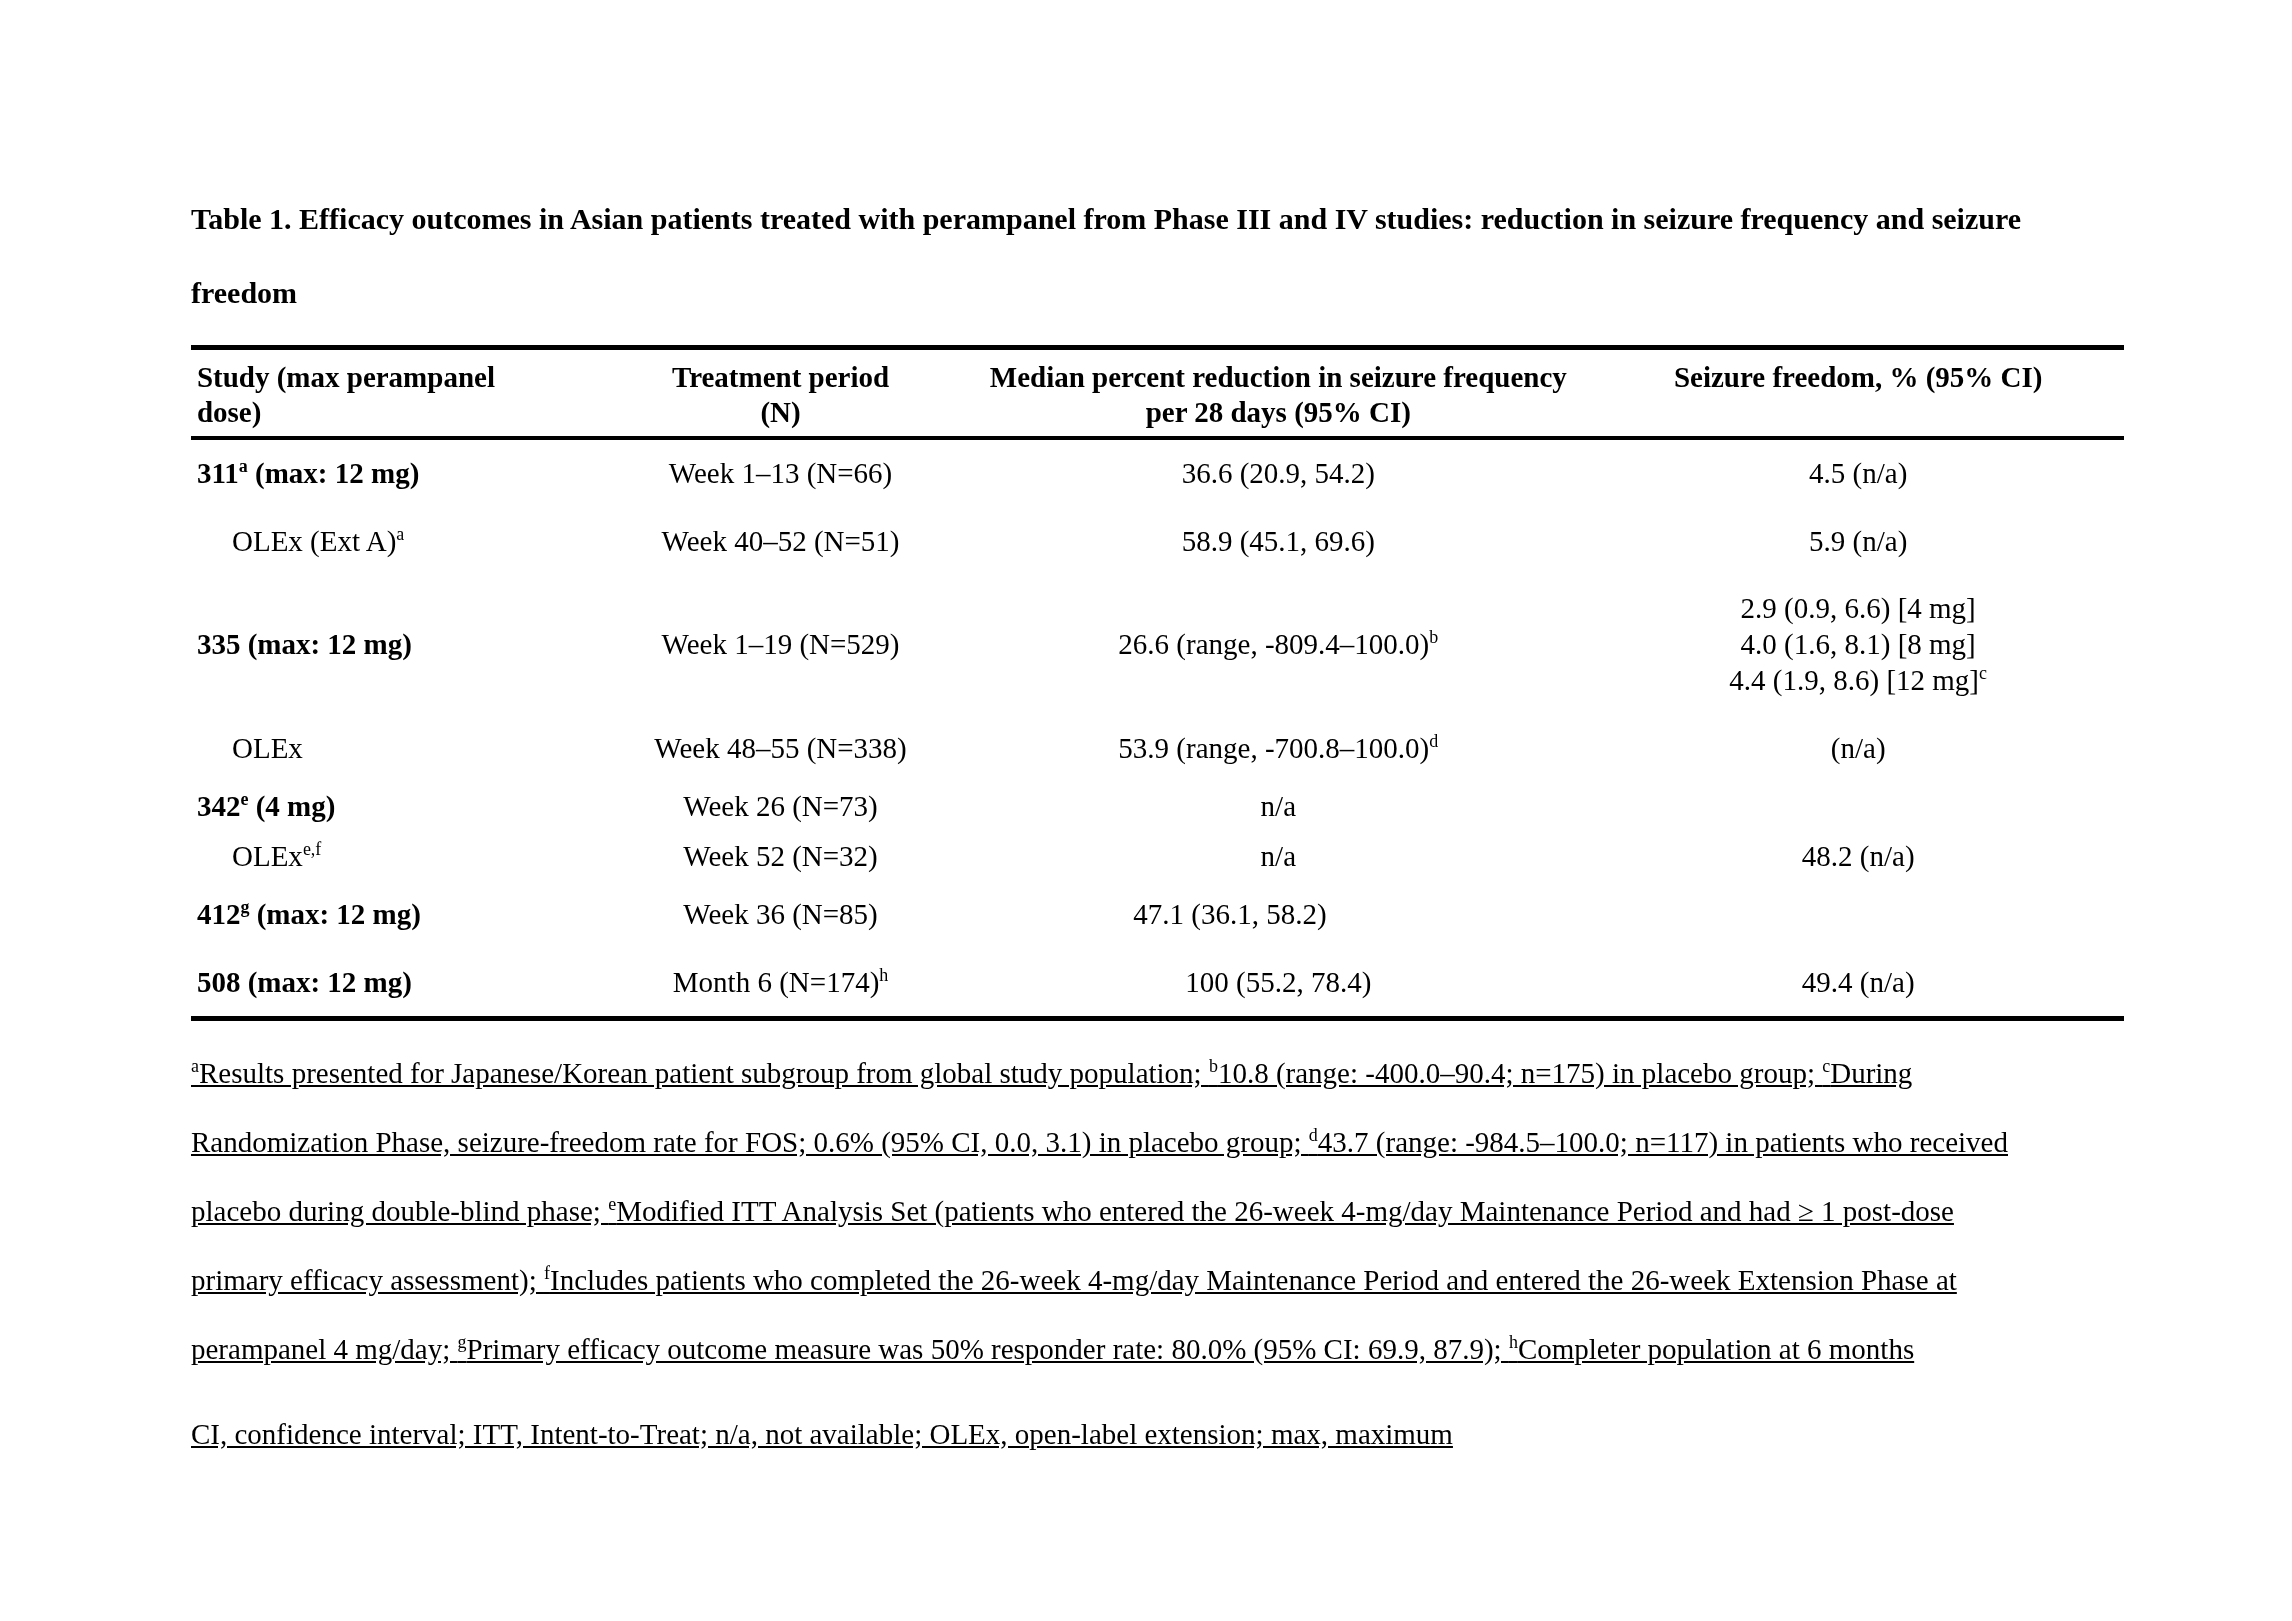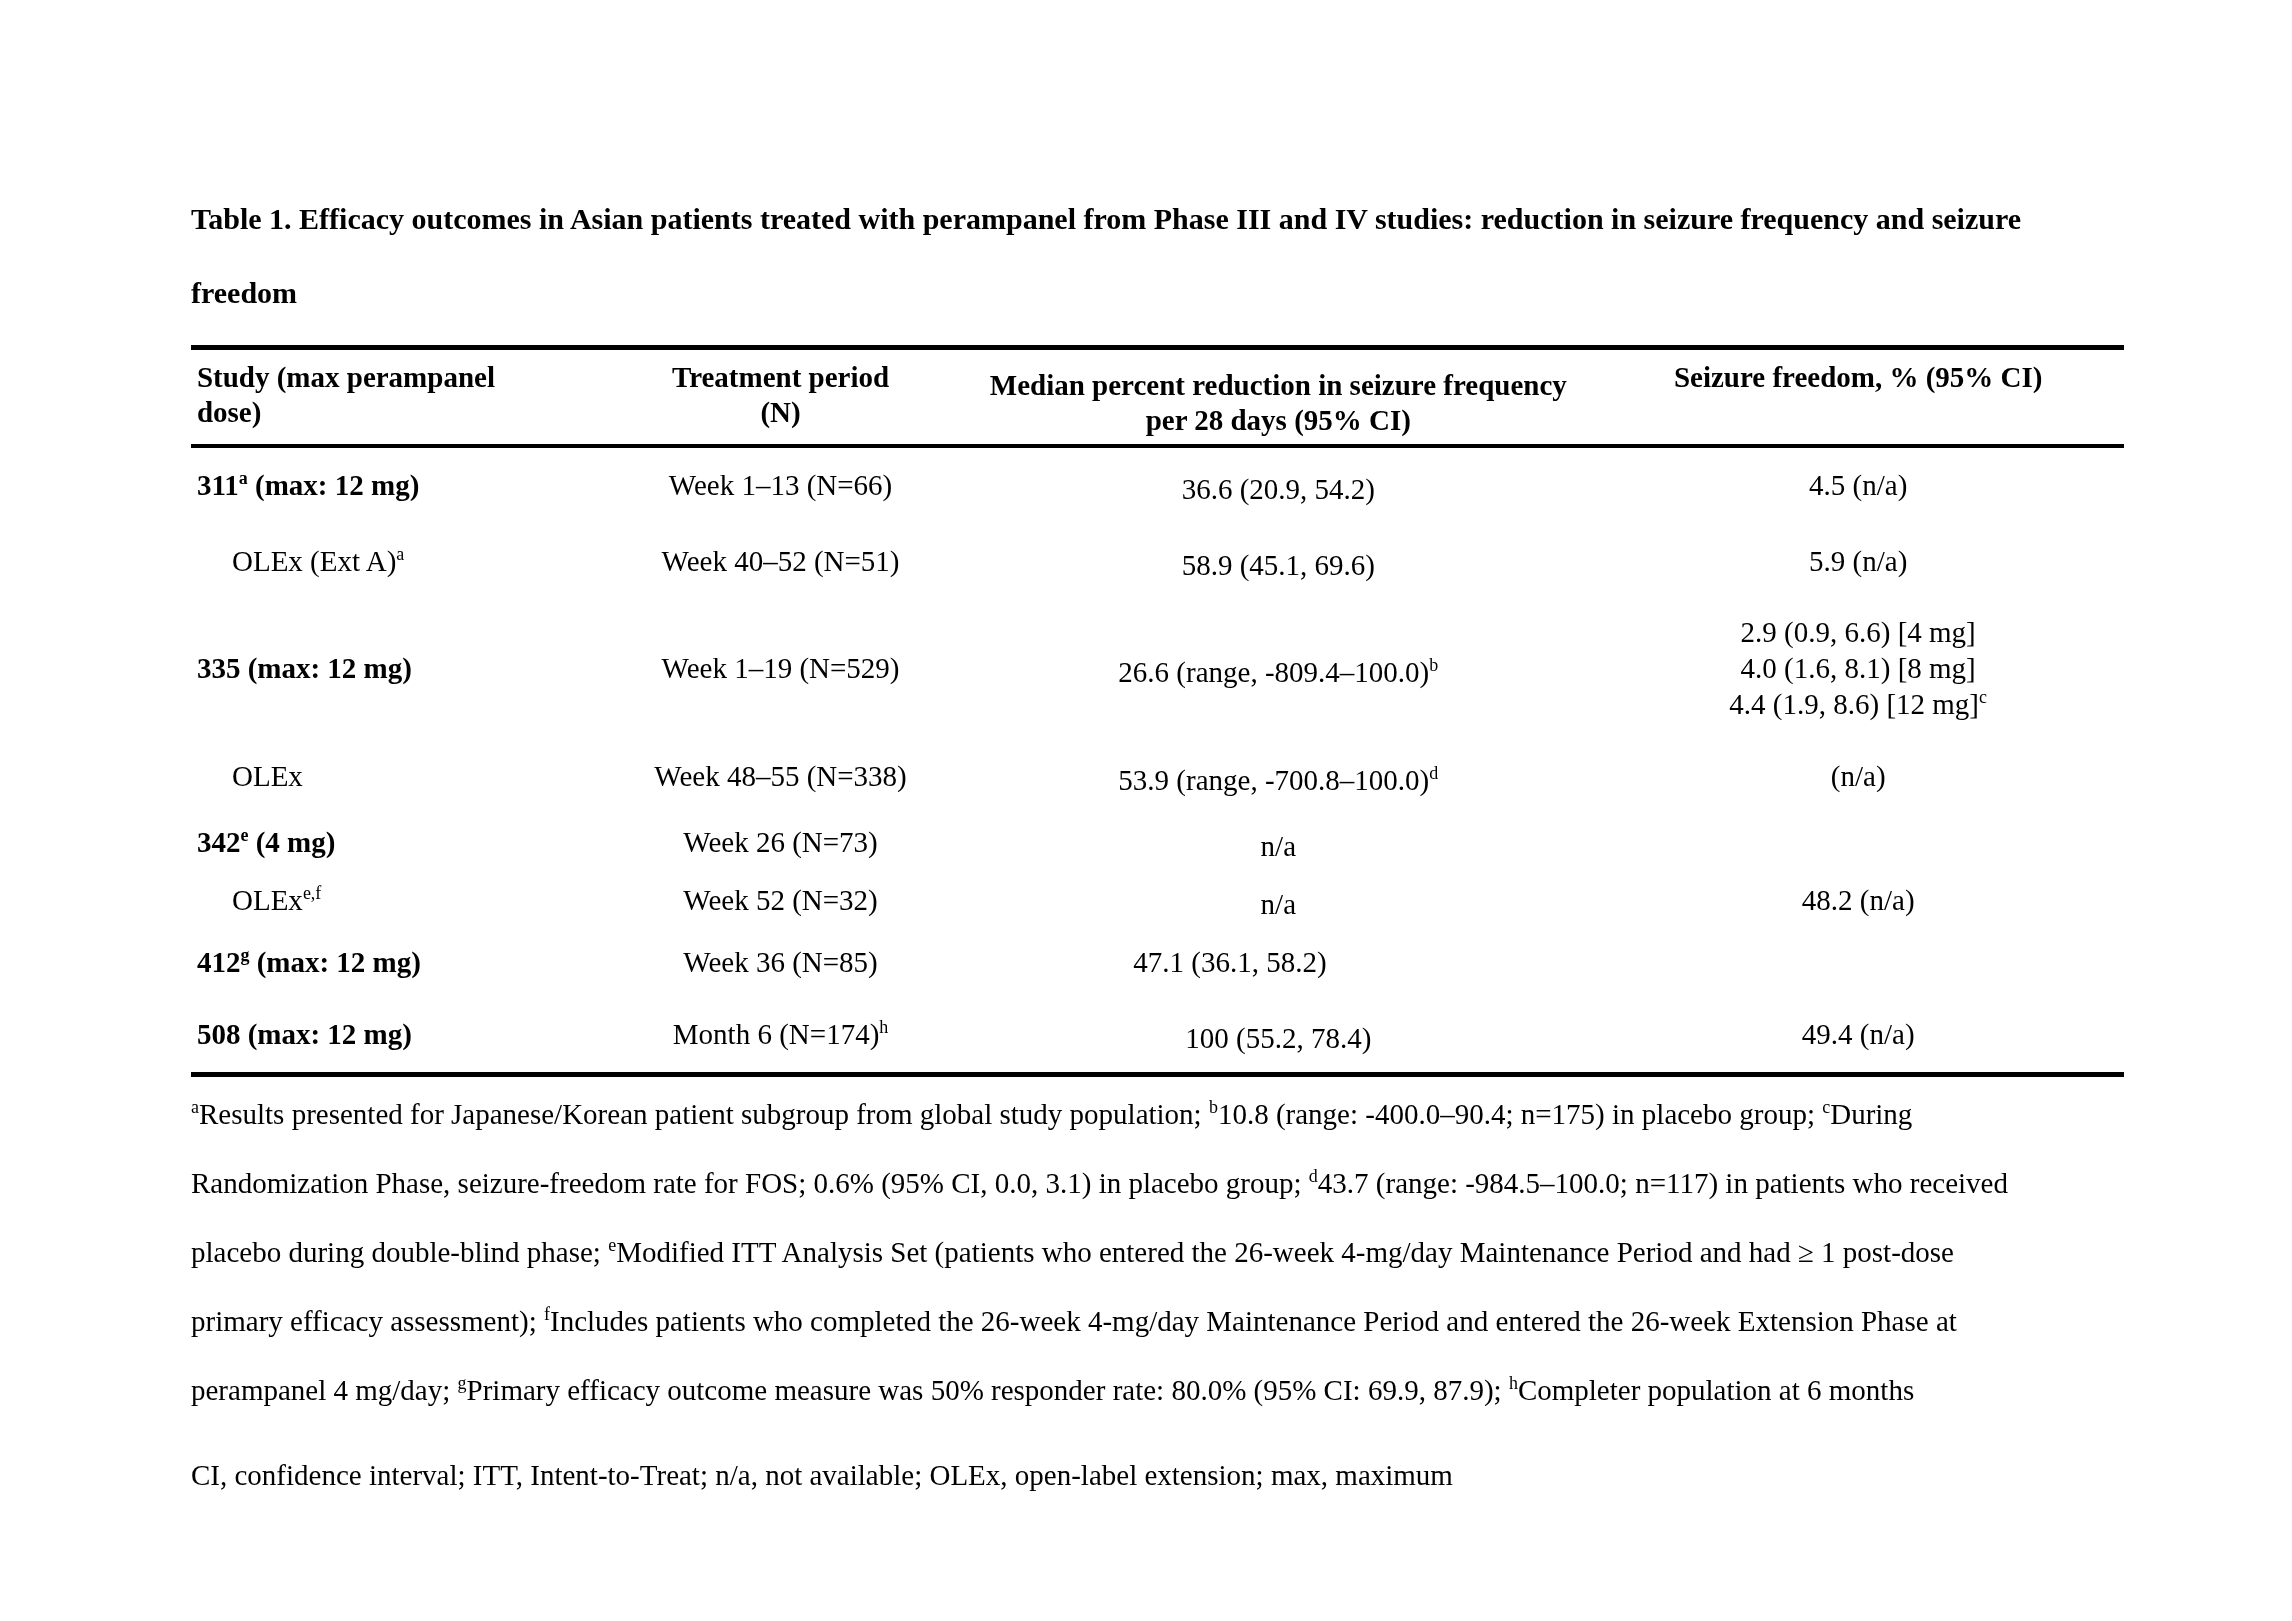--- a/index.html
+++ b/index.html
@@ -44,28 +44,28 @@
   .t-row{
     display:flex;
     align-items:center;
     padding:15.7px 0;
   }
   .t-row.tight{padding:6.9px 0;}
   .t-row:last-child{border-bottom:5.9px solid #000;padding-bottom:16px;}
   .cell{box-sizing:border-box;padding:0 5.9px;}
   .cell.c1{width:21%;text-align:left;}
   .cell.c2{width:19%;text-align:center;}
-  .cell.c3{width:32.5%;text-align:center;margin-top:8px;}
+  .cell.c3{width:32.5%;text-align:center;}
   .cell.c4{width:27.5%;text-align:center;}
   .t-row .cell{font-size:29px;line-height:36px;}
   .study-bold{font-weight:bold;}
   .study-indent{padding-left:41px;}
   sup{font-size:0.62em;vertical-align:super;line-height:0;}
   
-  .footnotes{margin-top:19px;}
+  .footnotes{margin-top:34px;text-decoration:underline;}
   .footnotes .fline{
     margin:0 0 33px 0;
     font-size:29px;
     line-height:36px;
     white-space:nowrap;
   }
   .footnotes .fline.abbrev{margin-top:49px;}
 </style>
 </head>
 <body>

